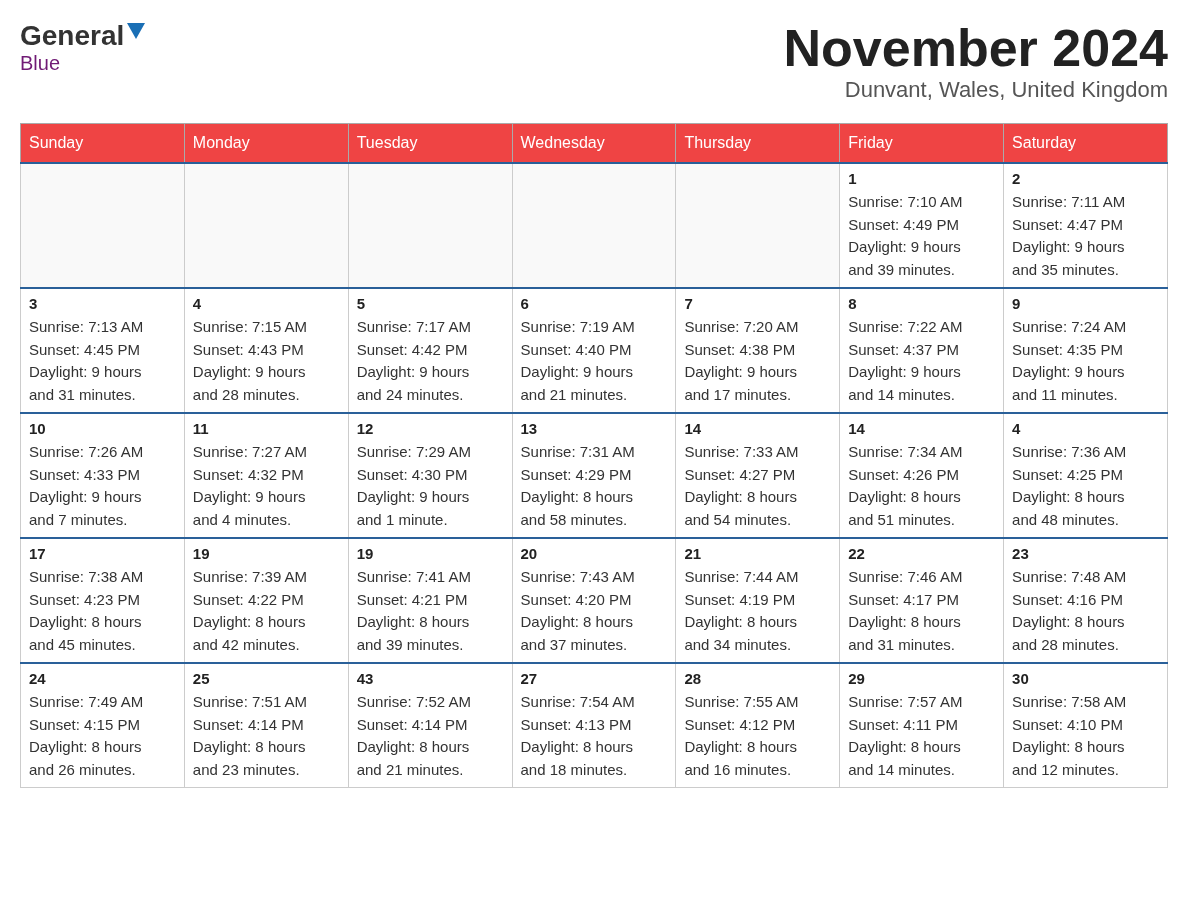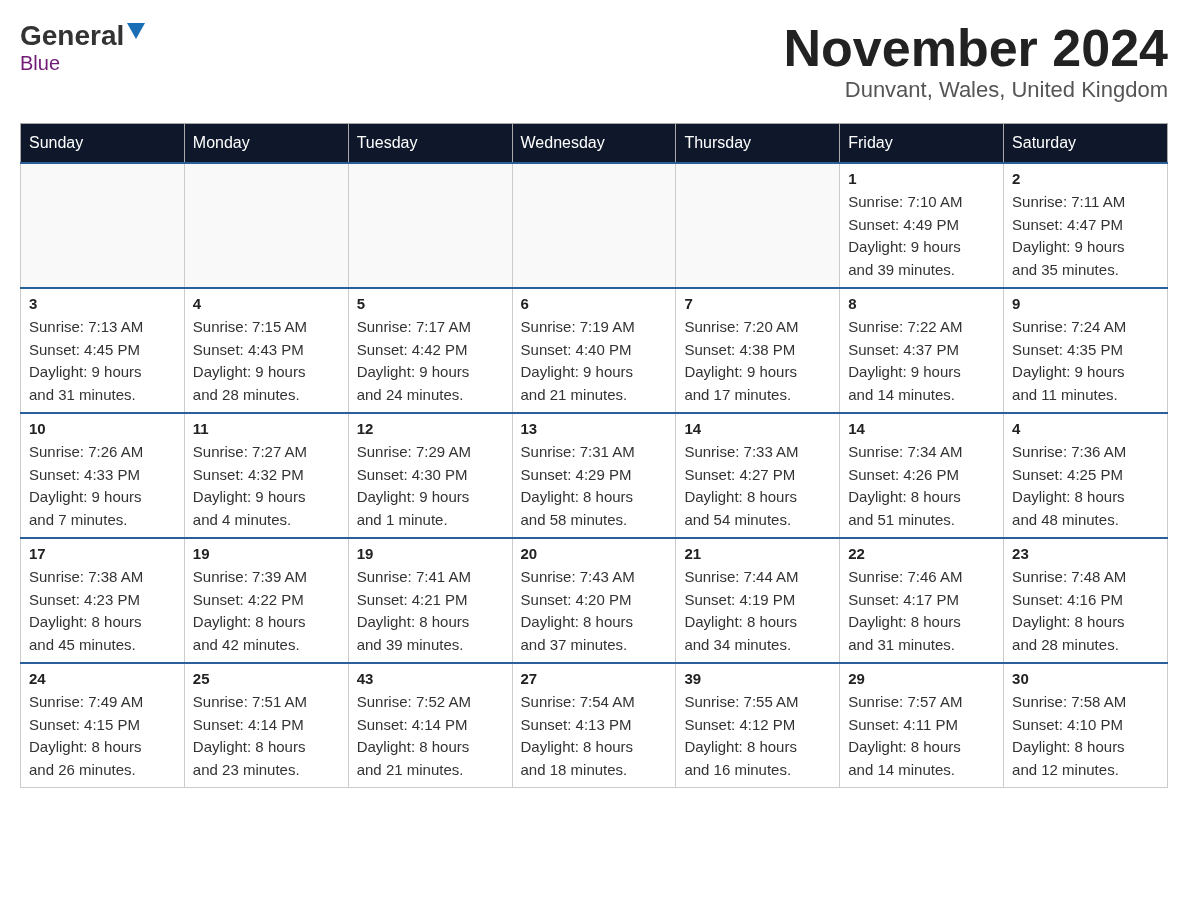--- a/index.html
+++ b/index.html
@@ -33,21 +33,21 @@
     .subtitle {
       font-size: 22px;
       color: #555;
     }
     .calendar {
       width: 100%;
       border-collapse: collapse;
       border: 1px solid #aaa;
     }
     .calendar th {
-      background-color: #0f172a;
+      background-color: #ef4444;
       color: #fff;
       padding: 10px 8px;
       font-size: 16px;
       text-align: left;
       border: 1px solid #aaa;
       font-weight: normal;
     }
     .calendar td {
       vertical-align: top;
       padding: 6px 8px;
@@ -246,21 +246,21 @@
         </td>
         <td>
           <div class="day-number">43</div>
           <div class="day-info">Sunrise: 7:52 AM<br>Sunset: 4:14 PM<br>Daylight: 8 hours<br>and 21 minutes.</div>
         </td>
         <td>
           <div class="day-number">27</div>
           <div class="day-info">Sunrise: 7:54 AM<br>Sunset: 4:13 PM<br>Daylight: 8 hours<br>and 18 minutes.</div>
         </td>
         <td>
-          <div class="day-number">39</div>
+          <div class="day-number">28</div>
           <div class="day-info">Sunrise: 7:55 AM<br>Sunset: 4:12 PM<br>Daylight: 8 hours<br>and 16 minutes.</div>
         </td>
         <td>
           <div class="day-number">29</div>
           <div class="day-info">Sunrise: 7:57 AM<br>Sunset: 4:11 PM<br>Daylight: 8 hours<br>and 14 minutes.</div>
         </td>
         <td>
           <div class="day-number">30</div>
           <div class="day-info">Sunrise: 7:58 AM<br>Sunset: 4:10 PM<br>Daylight: 8 hours<br>and 12 minutes.</div>
         </td>

